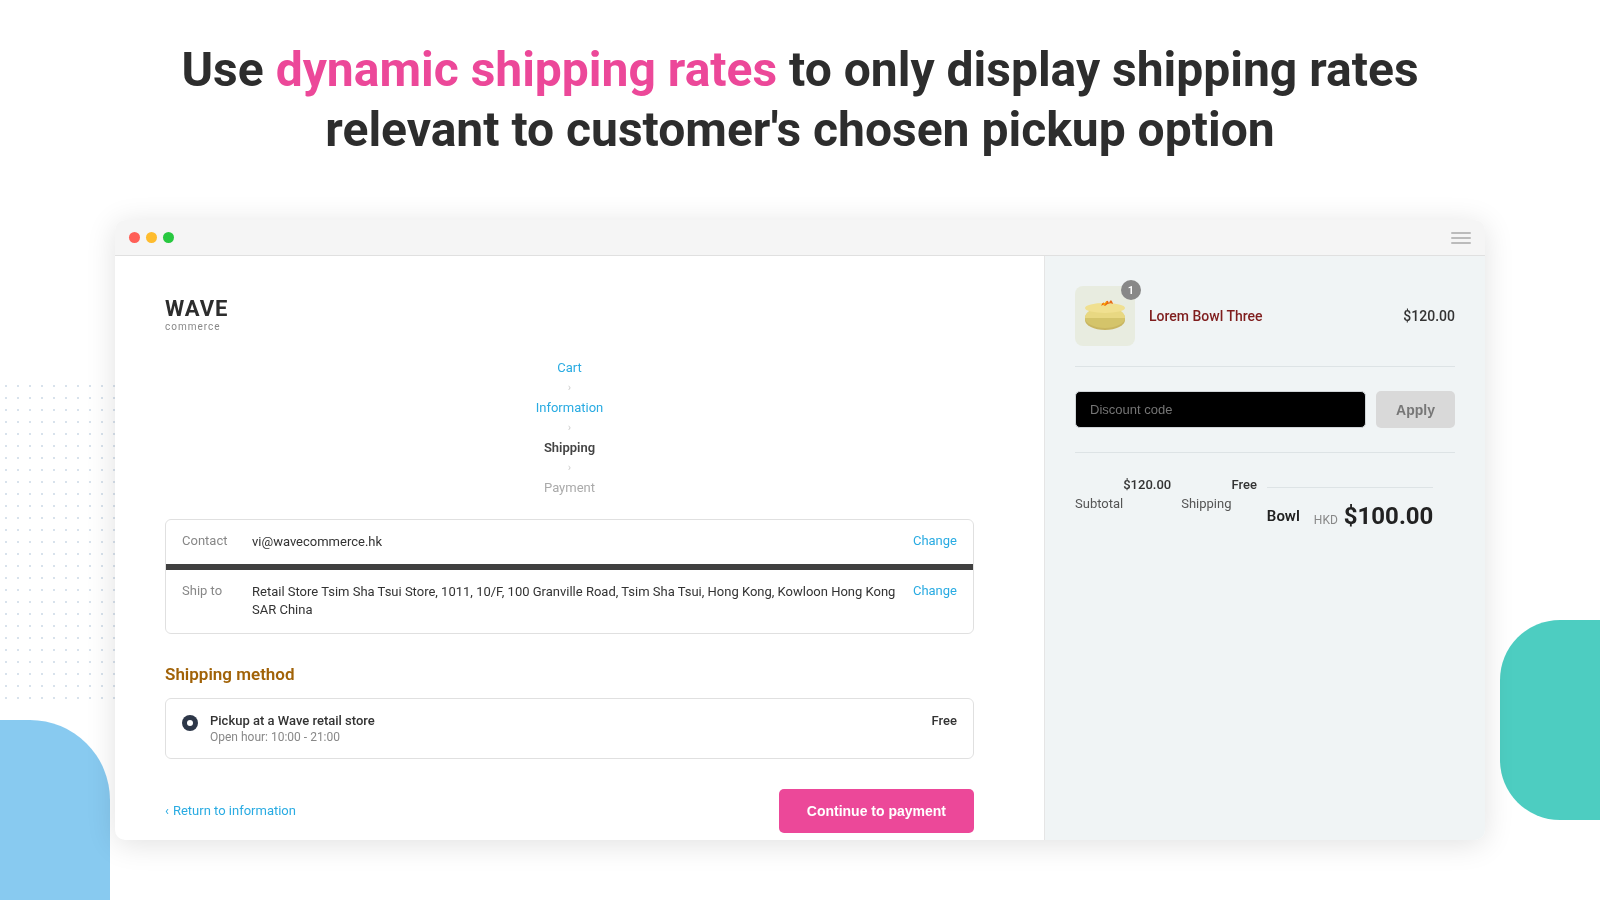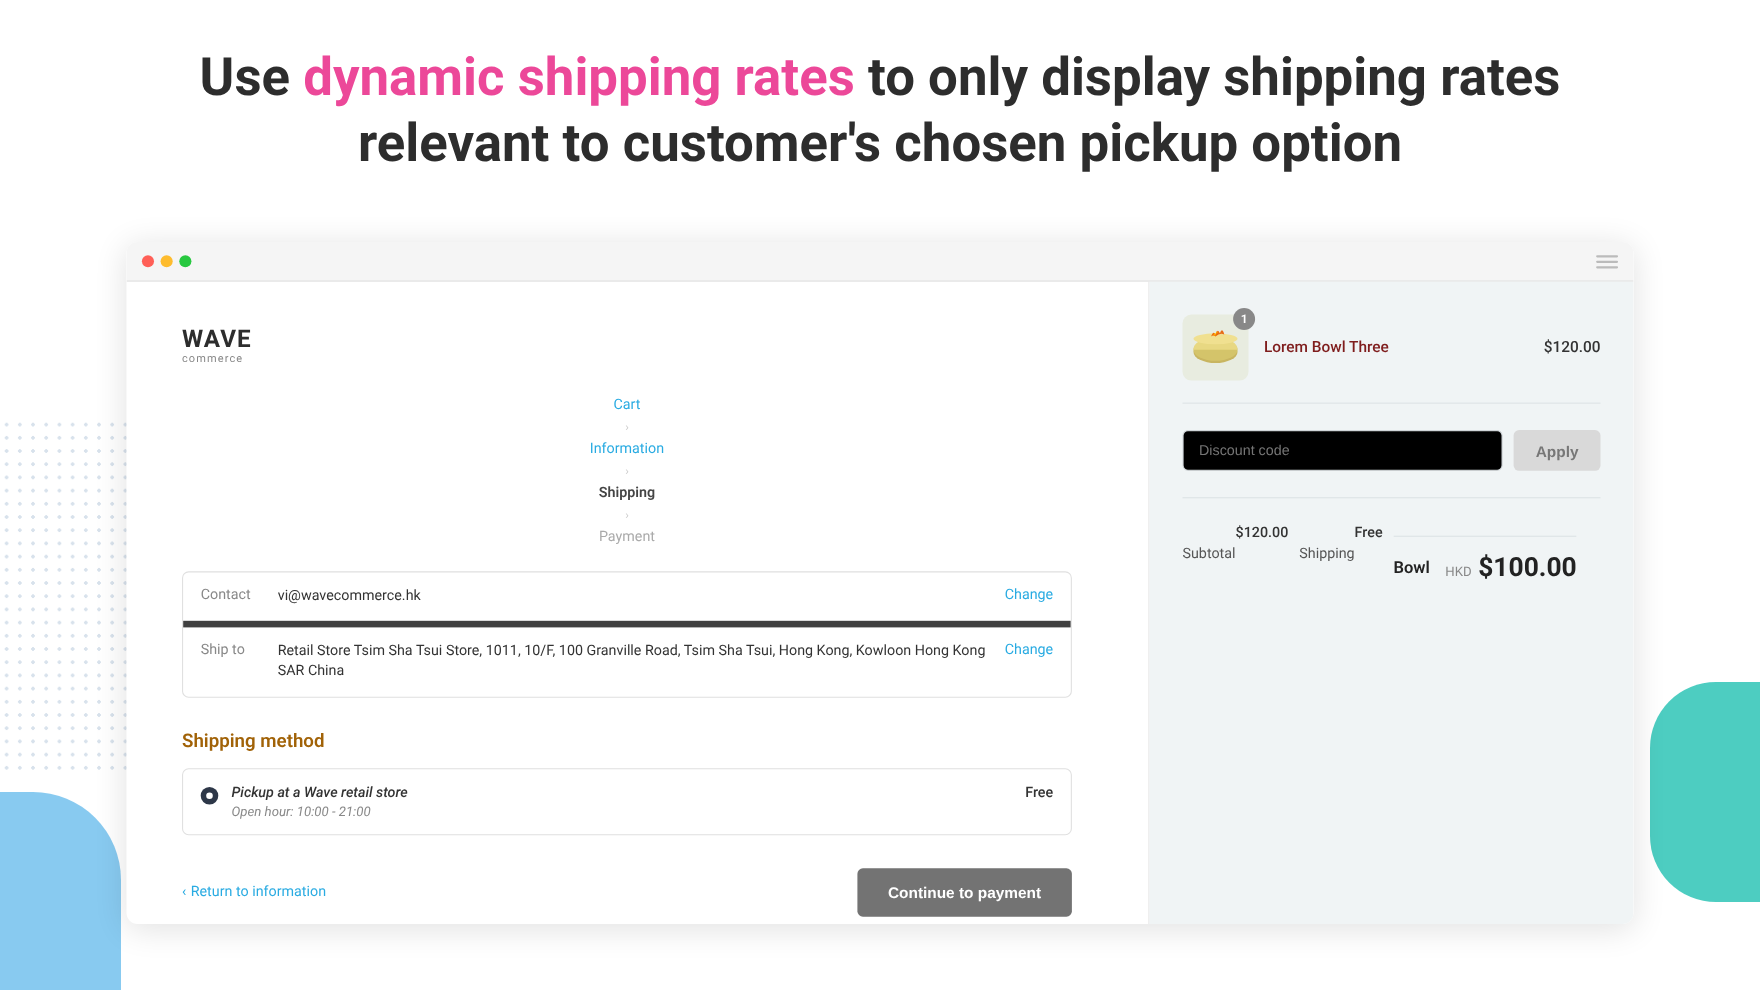--- a/index.html
+++ b/index.html
@@ -228,21 +228,20 @@
       margin-top: 2px;
     }
     .radio-inner {
       width: 6px;
       height: 6px;
       border-radius: 50%;
       background: #fff;
     }
     .shipping-details {
       flex: 1;
-      font-style: italic;
     }
     .shipping-name {
       font-size: 13px;
       color: #333;
       font-weight: 500;
     }
     .shipping-hours {
       font-size: 12px;
       color: #888;
       margin-top: 2px;
@@ -264,21 +263,21 @@
     .return-link {
       font-size: 13px;
       color: #29abe2;
       cursor: pointer;
       text-decoration: none;
       display: flex;
       align-items: center;
       gap: 4px;
     }
     .continue-btn {
-      background: #737373;
+      background: #ec4899;
       color: #fff;
       border: none;
       border-radius: 5px;
       padding: 14px 28px;
       font-size: 14px;
       font-weight: 600;
       cursor: pointer;
     }
 
     

